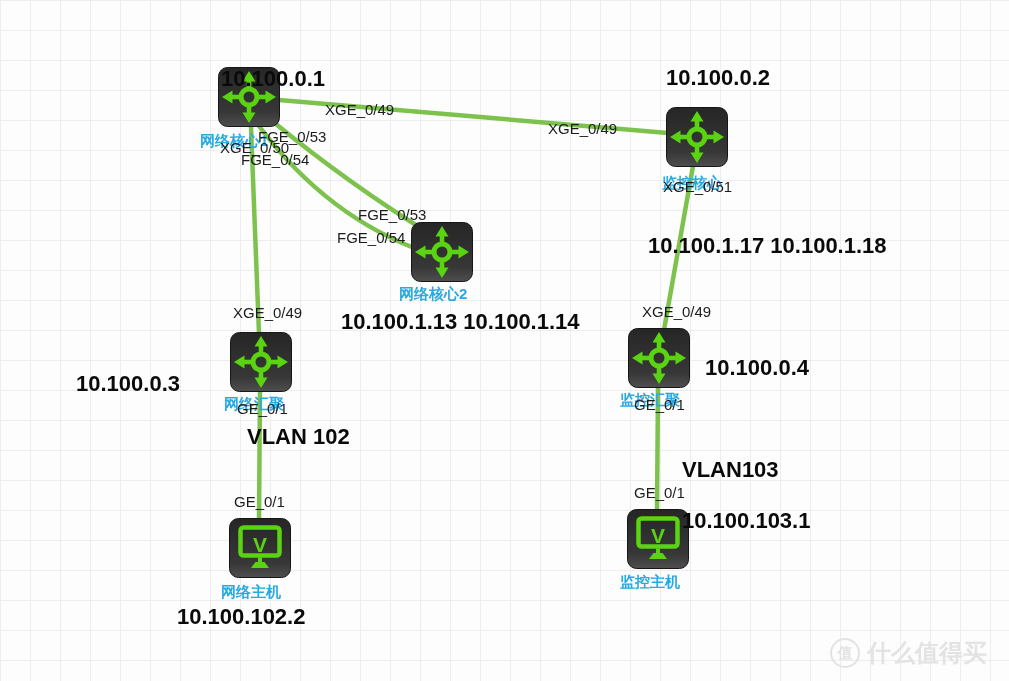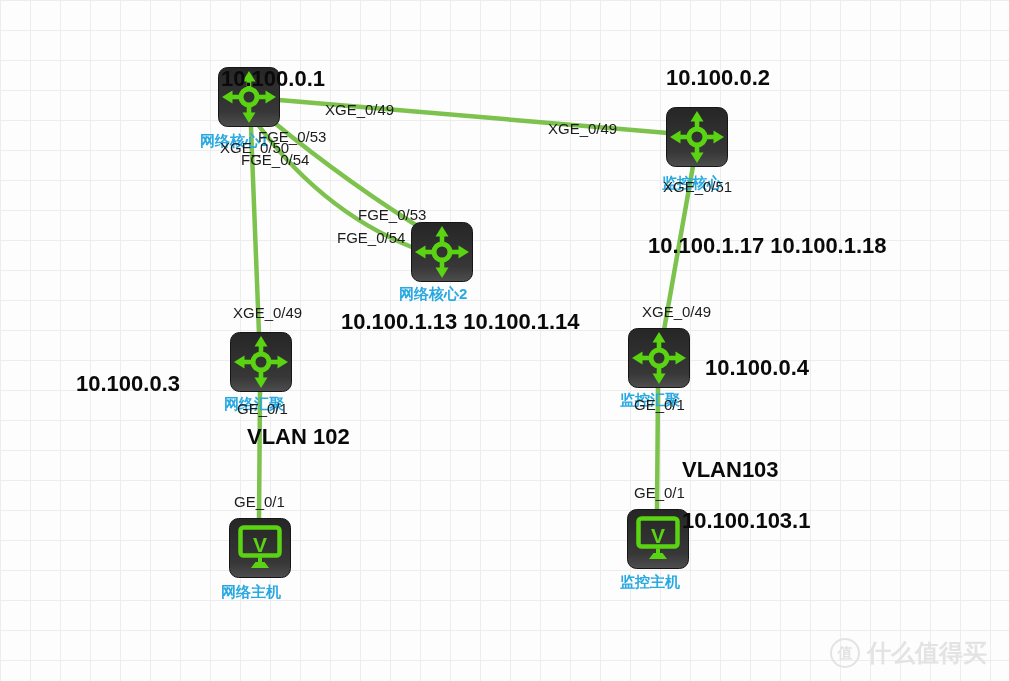--- a/index.html
+++ b/index.html
@@ -203,20 +203,21 @@
     <span class="lbl lbl-dev" style="left: 620px; top: 574px; color: rgb(41, 169, 225);">监控主机</span>
     <span class="lbl lbl-ip" style="left: 221px; top: 39px; margin-top: 28px;">10.100.0.1</span>
     <span class="lbl lbl-ip" style="left: 666px; top: 66px;">10.100.0.2</span>
     <span class="lbl lbl-ip" style="left: 341px; top: 310px;">10.100.1.13 10.100.1.14</span>
     <span class="lbl lbl-ip" style="left: 76px; top: 372px;">10.100.0.3</span>
     <span class="lbl lbl-ip" style="left: 648px; top: 234px;">10.100.1.17 10.100.1.18</span>
     <span class="lbl lbl-ip" style="left: 705px; top: 356px;">10.100.0.4</span>
     <span class="lbl lbl-ip" style="left: 228px; top: 425px; margin-left: 19px;">VLAN 102</span>
     <span class="lbl lbl-ip" style="left: 682px; top: 429px; margin-top: 29px;">VLAN103</span>
     <span class="lbl lbl-ip" style="left: 682px; top: 481px; margin-top: 28px;">10.100.103.1</span>
+    <span class="lbl lbl-ip" style="left: 177px; top: 605px;">10.100.102.2</span>
     <span class="lbl lbl-port" style="left: 325px; top: 102px;">XGE_0/49</span>
     <span class="lbl lbl-port" style="left: 548px; top: 121px;">XGE_0/49</span>
     <span class="lbl lbl-port" style="left: 258px; top: 129px;">FGE_0/53</span>
     <span class="lbl lbl-port" style="left: 220px; top: 140px;">XGE_0/50</span>
     <span class="lbl lbl-port" style="left: 241px; top: 152px;">FGE_0/54</span>
     <span class="lbl lbl-port" style="left: 358px; top: 207px;">FGE_0/53</span>
     <span class="lbl lbl-port" style="left: 337px; top: 230px;">FGE_0/54</span>
     <span class="lbl lbl-port" style="left: 663px; top: 179px;">XGE_0/51</span>
     <span class="lbl lbl-port" style="left: 233px; top: 305px;">XGE_0/49</span>
     <span class="lbl lbl-port" style="left: 642px; top: 304px;">XGE_0/49</span>

